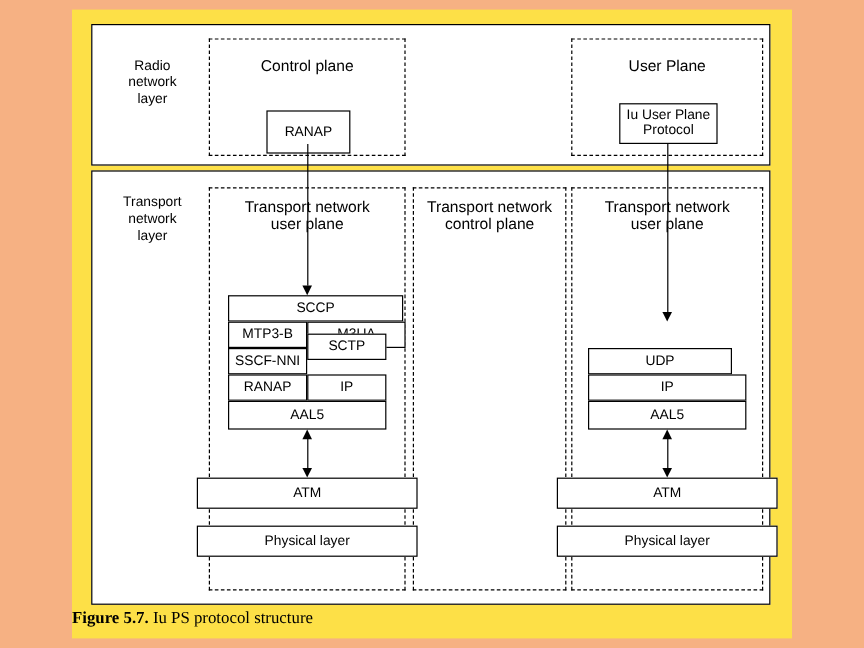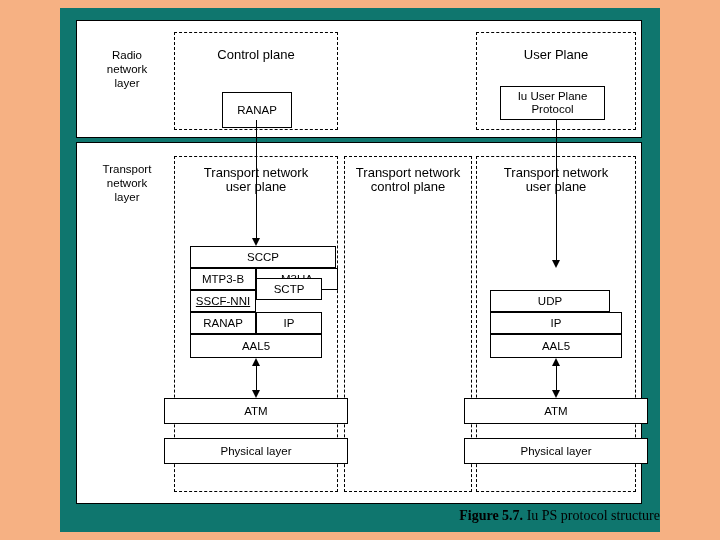--- a/index.html
+++ b/index.html
@@ -12,21 +12,21 @@
     background: #f6b183;
     font-family: "Liberation Sans", sans-serif;
     overflow: hidden;
   }
   .page {
     position: absolute;
     left: 60px;
     top: 8px;
     width: 600px;
     height: 524px;
-    background: #0f766e;
+    background: #fde047;
   }
   .diagram {
     position: absolute;
     left: 16px;
     top: 12px;
     width: 566px;
     height: 484px;
   }
   
   .layer-box {
@@ -112,21 +112,21 @@
     border-right: 4.5px solid transparent;
   }
   .arrow .head-down { border-top: 8px solid #000; }
   .arrow .head-up { border-bottom: 8px solid #000; }
 
   .caption {
     position: absolute;
     left: 0;
     top: 500px;
     width: 600px;
-    text-align: right;
+    text-align: left;
     font-family: "Liberation Serif", serif;
     font-size: 14px;
     color: #000;
   }
   .caption b { font-weight: bold; }
 </style>
 </head>
 <body>
 
 <div class="page">
@@ -151,27 +151,27 @@
     <div class="dashed-title" id="control-plane-title">Control plane</div>
     <div class="dashed-title" id="user-plane-title">User Plane</div>
     <div class="dashed-title" id="tn-user-plane-left-title">Transport network
 user plane</div>
     <div class="dashed-title" id="tn-control-plane-title">Transport network
 control plane</div>
     <div class="dashed-title" id="tn-user-plane-right-title">Transport network
 user plane</div>
 
     <div class="block" style="left:146px; top:72px; width:70px; height:36px;">RANAP</div>
-    <div class="block" style="left:424px; top:66px; width:105px; height:34px;">Iu User Plane
+    <div class="block" style="left:440px; top:66px; width:82px; height:34px;">Iu User Plane
 Protocol</div>
 
     <div class="block" style="left:114px; top:226px; width:146px; height:22px;">SCCP</div>
     <div class="block" style="left:114px; top:248px; width:66px; height:22px;">MTP3-B</div>
     <div class="block" style="left:180px; top:248px; width:82px; height:22px;">M3UA</div>
-    <div class="block" style="left:114px; top:270px; width:66px; height:22px;text-decoration:underline;">SSCF-NNI</div>
+    <div class="block" style="left:114px; top:270px; width:66px; height:22px;">SSCF-NNI</div>
     <div class="block" style="left:180px; top:258px; width:66px; height:22px;">SCTP</div>
     <div class="block" style="left:114px; top:292px; width:66px; height:22px;">RANAP</div>
     <div class="block" style="left:180px; top:292px; width:66px; height:22px;">IP</div>
     <div class="block" style="left:114px; top:314px; width:132px; height:24px;">AAL5</div>
     <div class="block" style="left:88px; top:378px; width:184px; height:26px;">ATM</div>
     <div class="block" style="left:88px; top:418px; width:184px; height:26px;">Physical layer</div>
 
     <div class="block" style="left:414px; top:270px; width:120px; height:22px;">UDP</div>
     <div class="block" style="left:414px; top:292px; width:132px; height:22px;">IP</div>
     <div class="block" style="left:414px; top:314px; width:132px; height:24px;">AAL5</div>

